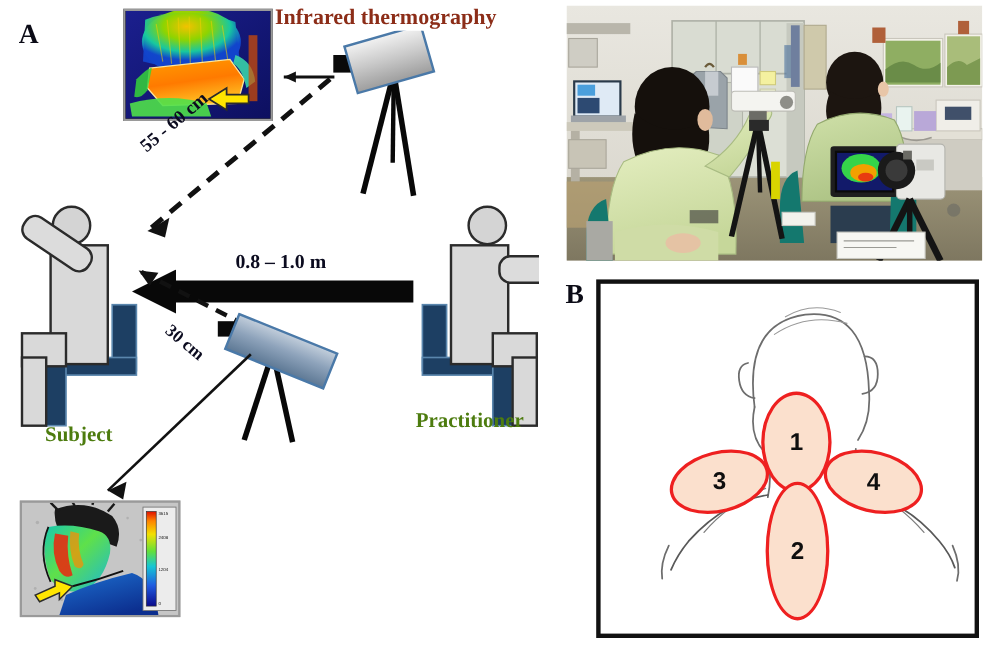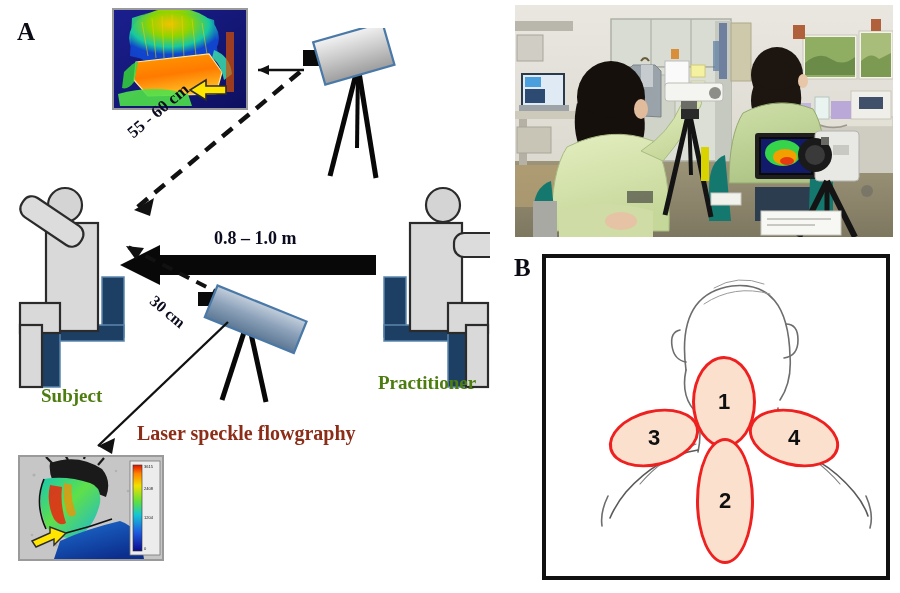--- a/index.html
+++ b/index.html
@@ -31,20 +31,21 @@
 </style>
 </head>
 <body>
 
 <div id="fig">
 
   <div class="abs" id="panelA">
 
     <div class="abs panel-letter" style="left:17px;top:18px;">A</div>
 
+    <div class="abs lbl-red" style="left:250px;top:5px;">Infrared thermography</div>
 
     <div class="inset" style="left:112px;top:8px;width:132px;height:98px;">
       <svg width="132" height="98" viewBox="0 0 132 98" style="display:block">
         <defs>
           <linearGradient id="thermBg" x1="0" y1="0" x2="1" y2="1">
             <stop offset="0%" stop-color="#1b1f8e"></stop>
               <stop offset="100%" stop-color="#0d1060"></stop>
           </linearGradient>
           <radialGradient id="hair" cx="45%" cy="25%" r="60%">
             <stop offset="0%" stop-color="#f2c200"></stop>
@@ -195,21 +196,20 @@
         <line x1="52" y1="36" x2="70" y2="118" stroke="#080808" stroke-width="5"></line>
 
         <rect x="2" y="8" width="16" height="14" fill="#0a0a0a"></rect>
 
         <g transform="rotate(22 20 16)">
           <rect x="16" y="2" width="96" height="34" fill="url(#camBlue)" stroke="#4a79a8" stroke-width="2.2"></rect>
         </g>
       </svg>
     </div>
 
-    <div class="abs lbl-red" style="left:137px;top:422px;">Laser speckle flowgraphy</div>
 
     <div class="abs" style="left:68px;top:318px;width:170px;height:142px;">
       <svg width="170" height="142" viewBox="0 0 170 142" style="display:block">
         <line x1="160" y1="4" x2="30" y2="128" stroke="#111" stroke-width="2.4"></line>
         <path d="M30 128 L47 120 L44 136 Z" fill="#111"></path>
       </svg>
     </div>
 
     <div class="inset" style="left:18px;top:455px;width:142px;height:102px;background:#b9b9b9;">
       <svg width="142" height="102" viewBox="0 0 142 102" style="display:block">

